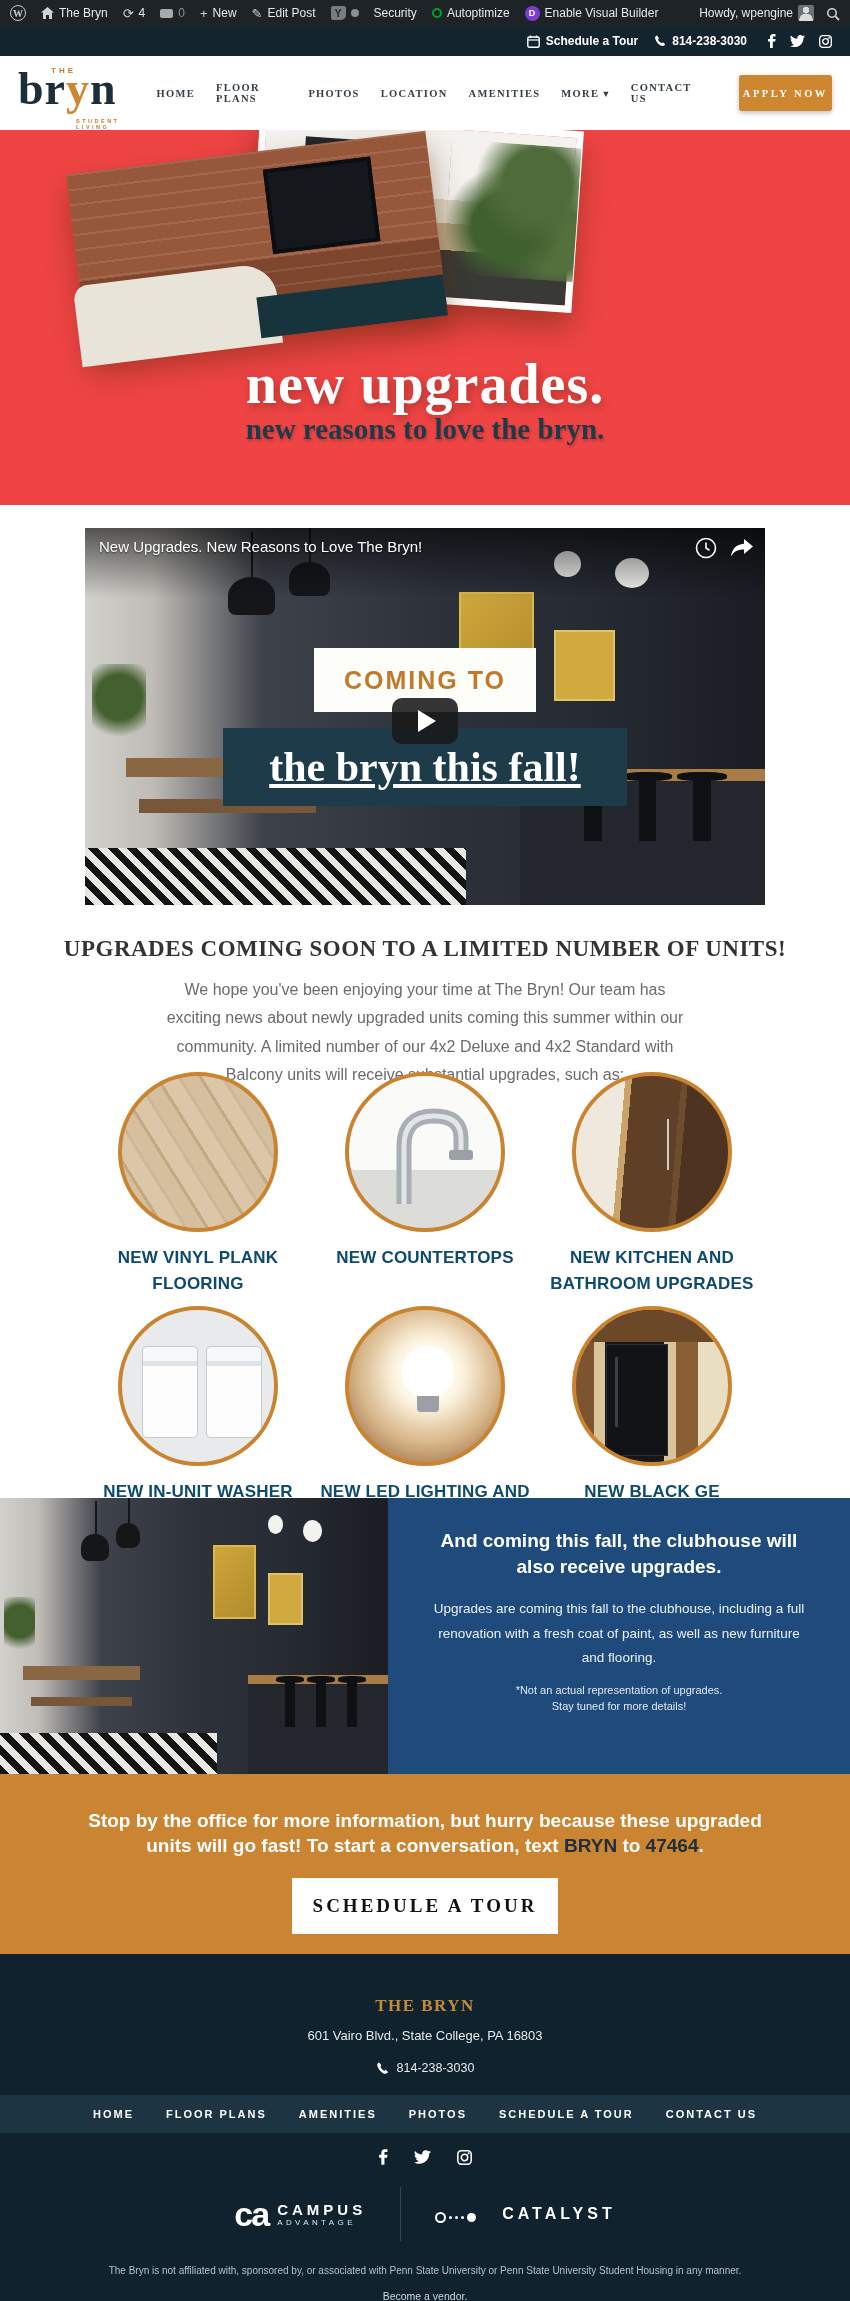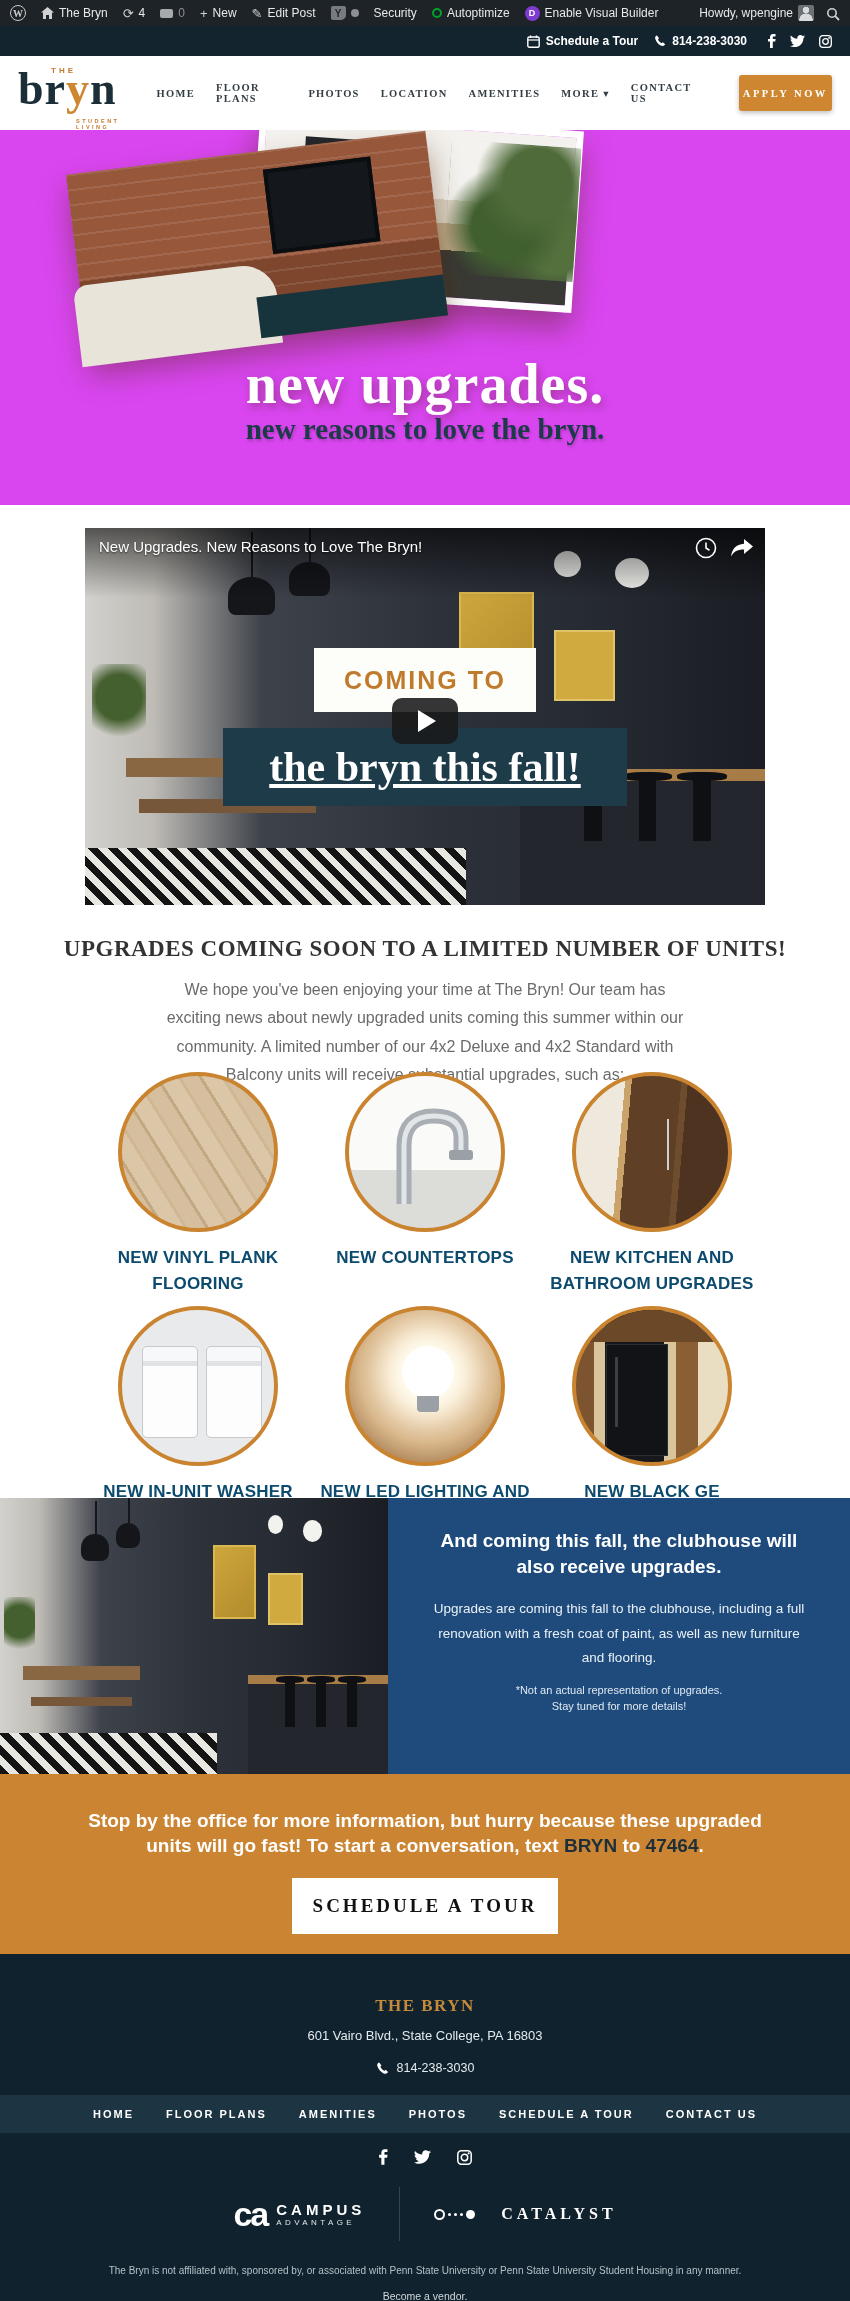--- a/index.html
+++ b/index.html
@@ -46,21 +46,21 @@
   .logo-tag { position:absolute; left:58px; top:58px; color:#c5792c; font-size:5.5px; letter-spacing:2.5px; font-weight:bold; }
   .main-nav { margin-left:auto; display:flex; align-items:center; gap:21px;
     font-family:"Liberation Serif","DejaVu Serif",serif; font-size:10.5px; letter-spacing:1.3px;
     color:#333d44; font-weight:bold; }
   .nav-item { display:flex; align-items:center; gap:4px; cursor:pointer; }
   .apply-btn { margin-left:22px; background:#ce8630; color:#fff; border:none; width:116px; height:36px;
     font-family:"Liberation Serif","DejaVu Serif",serif; font-size:10.5px; letter-spacing:2.5px; font-weight:bold;
     border-radius:3px; cursor:pointer; box-shadow:0 2px 5px rgba(0,0,0,.25); }
 
   
-  .hero { height:375px; background:#d946ef; position:relative; overflow:hidden; }
+  .hero { height:375px; background:#ef4444; position:relative; overflow:hidden; }
   .photo { position:absolute; box-shadow:0 16px 30px rgba(70,35,0,.4); }
   .photo-left { left:76px; top:22px; width:362px; height:186px; transform:rotate(-7deg); z-index:2;
     background:
       repeating-linear-gradient(180deg, rgba(255,255,255,.10) 0 2px, transparent 2px 15px),
       linear-gradient(180deg,#97573b 0 58%, #7e462d 58% 100%); }
   .photo-left .tv { right:16%; top:10%; width:30%; height:46%; background:#14181d; border:4px solid #0b0e11; }
   .photo-left .sofa { left:-2%; bottom:-4%; width:56%; height:44%; background:#e9e4d9; border-radius:14px 34px 0 0; }
   .photo-left .rug { right:0; bottom:0; width:52%; height:22%; background:#17333b; }
   .photo-right { left:254px; top:-10px; width:324px; height:182px; transform:rotate(4deg); z-index:1;
     border:7px solid #fff;
@@ -176,21 +176,21 @@
   .ft-navband { margin-top:20px; height:38px; background:#1d3442; display:flex; align-items:center; justify-content:center; gap:32px; }
   .ft-navband span { font-size:11px; font-weight:bold; letter-spacing:2px; cursor:pointer; }
   .ft-social { margin-top:16px; display:flex; justify-content:center; gap:26px; align-items:center; }
   .ft-logos { margin-top:22px; display:flex; justify-content:center; align-items:center; gap:34px; }
   .ca-logo { display:flex; align-items:center; gap:9px; cursor:pointer; }
   .ca-mark { font-size:34px; font-weight:bold; letter-spacing:-2px; color:#fff; }
   .ca-text { line-height:1.15; }
   .ca-line1 { font-size:15px; letter-spacing:4px; font-weight:bold; }
   .ca-line2 { font-size:8px; letter-spacing:3.4px; color:#dfe6ea; }
   .ft-divider { width:1px; height:54px; background:#33454f; }
-  .cat-logo { display:flex; align-items:center; gap:26px; cursor:pointer;font-family:Liberation Serif, serif; }
+  .cat-logo { display:flex; align-items:flex-end; gap:26px; cursor:pointer; }
   .cat-mark { display:flex; align-items:center; gap:3px; }
   .cat-o { width:11px; height:11px; border:2px solid #fff; border-radius:50%; }
   .cat-dot { width:3px; height:3px; background:#fff; border-radius:50%; }
   .cat-fill { width:9px; height:9px; background:#fff; border-radius:50%; }
   .cat-text { font-size:16px; font-weight:bold; letter-spacing:4px; }
   .ft-disclaimer { margin:24px auto 0; max-width:700px; text-align:center; font-size:10px; color:#b4c0c8; }
   .ft-vendor { margin-top:14px; text-align:center; font-size:10.5px; color:#cfd8de; text-decoration:underline; cursor:pointer; }
   .ft-icons { margin-top:12px; display:flex; justify-content:center; gap:8px; align-items:center; }
 </style>
 </head>

